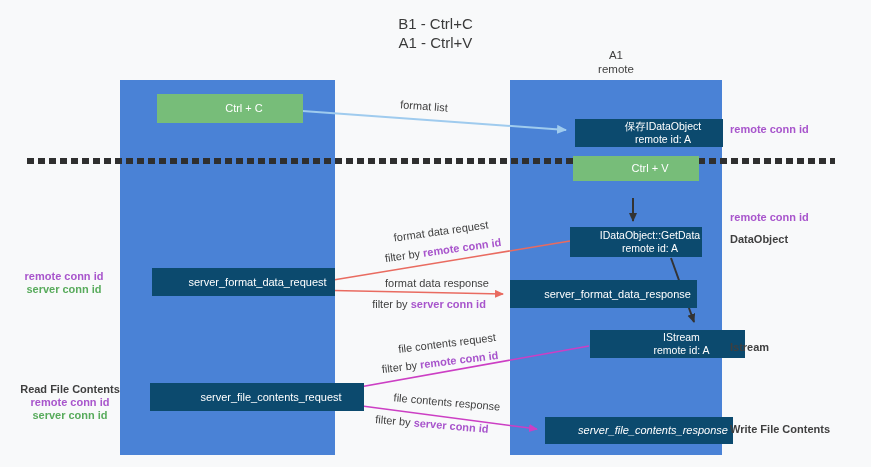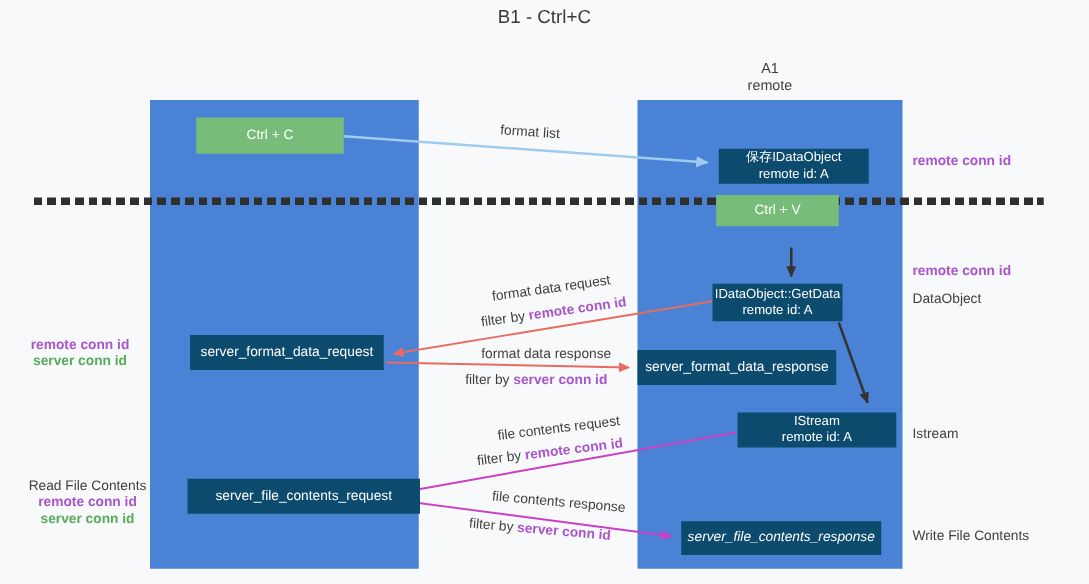--- a/index.html
+++ b/index.html
@@ -1,47 +1,47 @@
 <!DOCTYPE html>
 <html><head>
 <meta charset="utf-8">
 <style>
   html,body{margin:0;padding:0;}
   .canvas{
     position:relative;width:871px;height:467px;overflow:hidden;
     background:#f8f9fa;font-family:"Liberation Sans",sans-serif;color:#3f3f3f;
   }
-  .title{position:absolute;top:4px;left:0;width:871px;text-align:center;
+  .title{position:absolute;top:14px;left:0;width:871px;text-align:center;
     font-size:15px;line-height:19px;color:#3a3a3a;}
   .lane{position:absolute;top:80px;height:375px;background:#4a82d6;}
   .lane-left{left:120px;width:215px;}
   .lane-right{left:510px;width:212px;}
   .lane-header{position:absolute;top:48px;text-align:center;font-size:11.5px;line-height:14px;color:#3f3f3f;}
   .lane-header.lh-left{left:120px;width:215px;}
   .lane-header.lh-right{left:510px;width:212px;}
   .node{position:absolute;display:flex;flex-direction:column;align-items:center;justify-content:center;
-    color:#ffffff;font-size:11px;line-height:13px;text-align:center;white-space:nowrap;}
+    color:#ffffff;font-size:11px;line-height:13px;text-align:center;white-space:nowrap;padding-left:28px;}
   .orange{background:#0c4a6e;}
   .green{background:#77bd79;}
   .n-ctrlc{left:157px;top:94px;width:118px;height:29px;}
   .n-save{left:575px;top:119px;width:120px;height:28px;font-size:10.5px;}
   .n-ctrlv{left:573px;top:156px;width:98px;height:25px;}
   .n-getdata{left:570px;top:227px;width:104px;height:30px;font-size:10.5px;}
   .n-freq{left:152px;top:268px;width:155px;height:28px;}
   .n-fresp{left:510px;top:280px;width:159px;height:28px;}
   .n-istream{left:590px;top:330px;width:127px;height:28px;font-size:10.5px;}
   .n-creq{left:150px;top:383px;width:186px;height:28px;}
   .n-cresp{left:545px;top:417px;width:160px;height:27px;font-style:italic;}
   .dashline{position:absolute;left:27px;top:158px;width:808px;height:6px;
     background:repeating-linear-gradient(to right,#2f2f2f 0 7px,transparent 7px 11px);}
   .svglayer{position:absolute;left:0;top:0;pointer-events:none;}
   .lbl{position:absolute;font-size:11px;color:#3f3f3f;white-space:nowrap;transform-origin:center;}
   .purple{color:#a855cc;font-weight:bold;}
   .greentxt{color:#58ab5c;font-weight:bold;}
-  .dark{color:#3f3f3f;font-weight:normal;}
+  .dark{color:#3f3f3f;font-weight:bold;}
   .e-formatlist{left:424px;top:106px;transform:translate(-50%,-50%) rotate(4deg);}
   .e-fdr{left:441px;top:231px;transform:translate(-50%,-50%) rotate(-8deg);}
   .e-filter1{left:443px;top:250px;transform:translate(-50%,-50%) rotate(-8deg);}
   .e-fdresp{left:437px;top:283px;transform:translate(-50%,-50%);}
   .e-filter2{left:429px;top:304px;transform:translate(-50%,-50%);}
   .e-fcr{left:447px;top:343px;transform:translate(-50%,-50%) rotate(-7deg);}
   .e-filter3{left:440px;top:362px;transform:translate(-50%,-50%) rotate(-7deg);}
   .e-fcresp{left:447px;top:402px;transform:translate(-50%,-50%) rotate(5deg);}
   .e-filter4{left:432px;top:424px;transform:translate(-50%,-50%) rotate(5deg);}
   .side-r{left:730px;text-align:left;}
@@ -51,20 +51,21 @@
   .sl-block2{left:17px;top:383px;width:106px;line-height:12px;}
   .sl-block2 .row{margin-bottom:1px;}
 </style>
 </head>
 <body>
 
 <div class="canvas">
 
   <div class="title">
     <div>B1 - Ctrl+C</div>
+    <div>A1 - Ctrl+V</div>
   </div>
 
   <div class="lane-header lh-right">
     <div>A1</div>
     <div>remote</div>
   </div>
 
   <div class="lane lane-left"></div>
   <div class="lane lane-right"></div>
 

